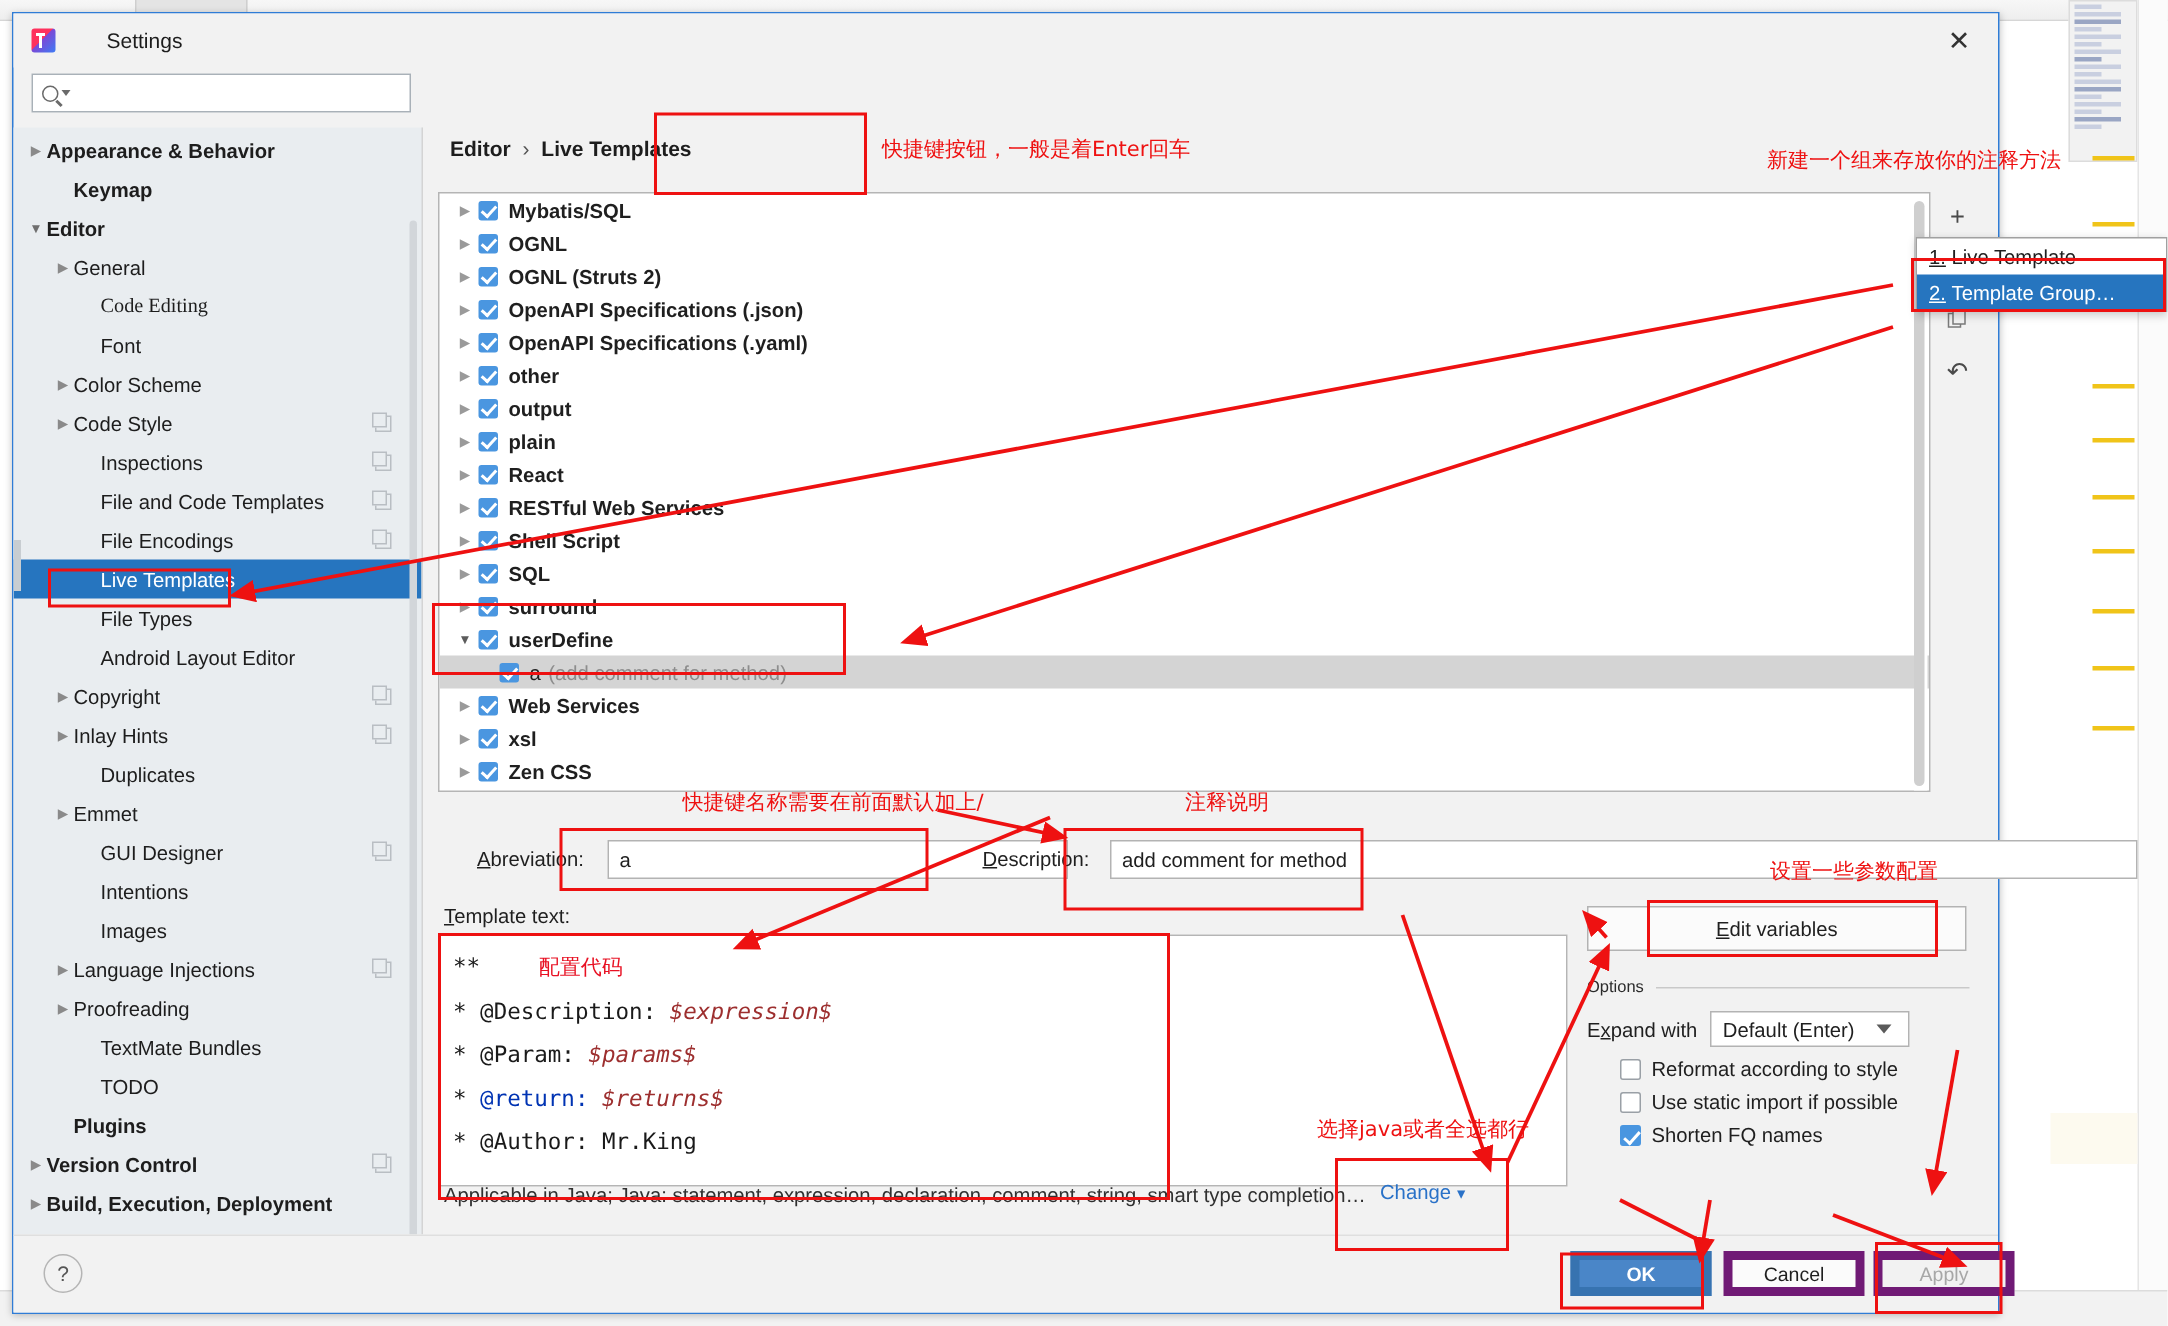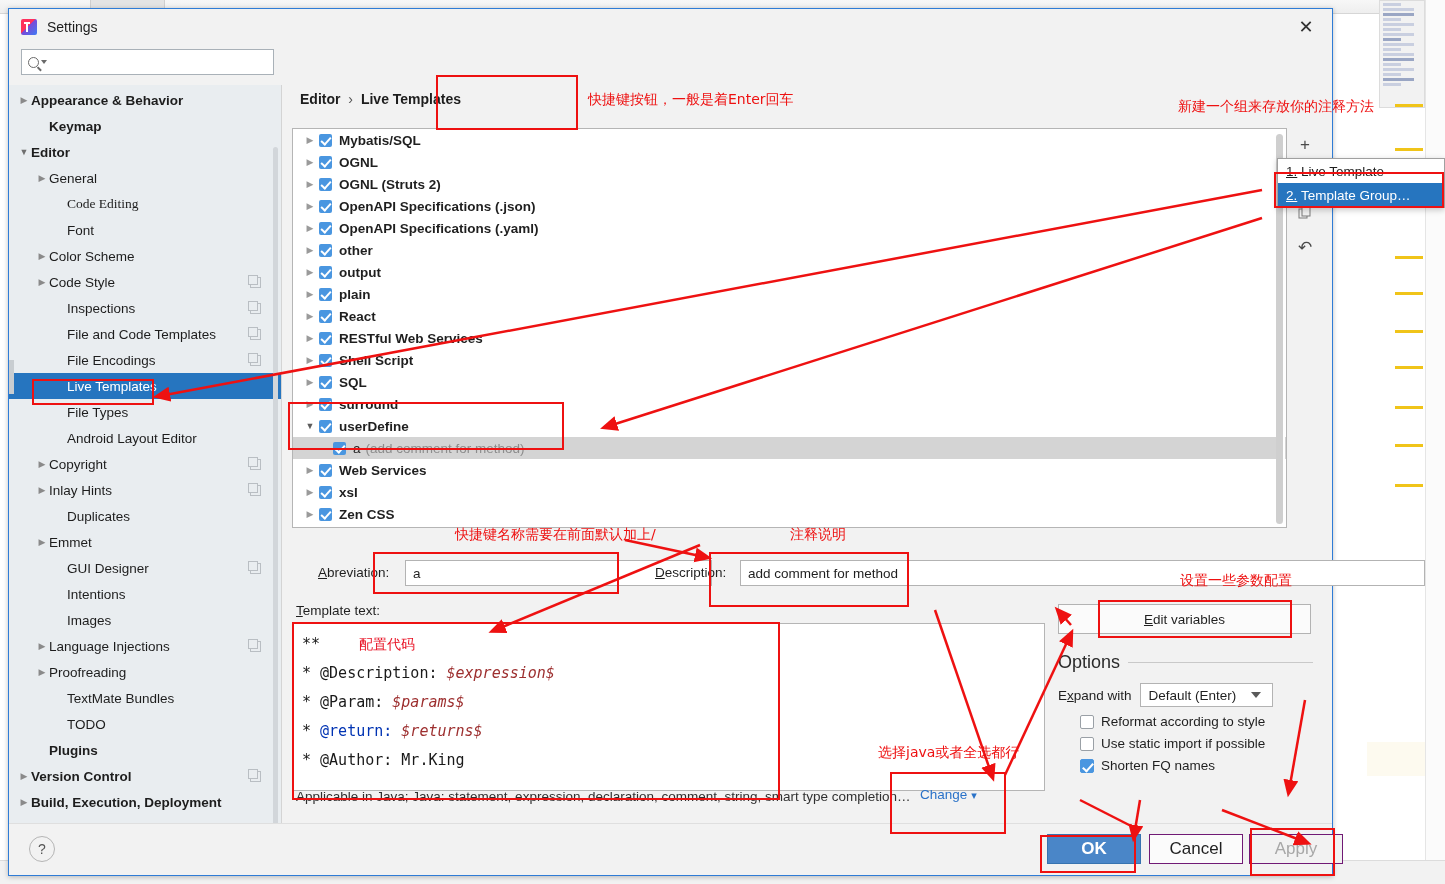--- a/index.html
+++ b/index.html
@@ -29,21 +29,21 @@
   .mark { position:absolute; right:22px; width:28px; height:3px; background:#f0c419; }
   .ide-yellowband { position:absolute; right:20px; width:58px; height:34px; background:#fdfaef; }
   .ide-bottom { position:absolute; left:0; bottom:0; width:1445px; height:24px; background:#f2f2f2; border-top:1px solid #dcdcdc;}
 
   
   #settings-dialog {
     position:absolute; left:8px; top:8px; width:1325px; height:868px;
     background:#f2f2f2; border:1px solid #2f7cd6;
     box-shadow:0 1px 5px rgba(0,0,0,.25);
   }
-  .dlg-title { height:36px; display:flex; align-items:center; padding:0 6px 0 12px; background:#f2f2f2; }
+  .dlg-title { height:36px; display:flex; align-items:center; padding:0 6px 0 12px; background:#f2f2f2;gap:24px; }
   .dlg-title .t { font-size:14px; margin-left:10px; color:#1d1d1d; }
   .app-icon { width:16px; height:16px; position:relative; border-radius:2px; overflow:hidden;
               background:linear-gradient(135deg,#fe315d 0%,#fe315d 45%,#7b49d6 46%,#3d7cf5 100%); }
   .app-icon:after { content:""; position:absolute; left:5px; top:3px; width:2px; height:10px; background:#fff;}
   .app-icon:before { content:""; position:absolute; left:3px; top:3px; width:6px; height:2px; background:#fff;}
   .dlg-close { margin-left:auto; width:40px; height:30px; display:flex; align-items:center; justify-content:center;
                font-size:18px; color:#333; cursor:pointer; }
 
   
   .search-wrap { padding:4px 12px 8px 12px; }
@@ -119,36 +119,36 @@
   .tmpl-text .zh { color:#e81123; font-family:"DejaVu Sans", sans-serif; font-size:14px; }
 
   .applicable { position:absolute; left:296px; top:789px; font-size:13.5px; color:#303030; white-space:nowrap; }
   .change-link { position:absolute; left:920px; top:787px; font-size:13.5px; color:#2a72c8; cursor:pointer; }
   .change-link .cv { font-size:11px; margin-left:4px; }
 
   
   .editvars { position:absolute; left:1058px; top:604px; width:253px; height:30px; border:1px solid #b3b3b3; background:#fbfbfb;
               display:flex; align-items:center; justify-content:center; font-size:13.5px; }
   .options-group { position:absolute; left:1058px; top:652px; width:255px; }
-  .og-title { font-size:18px; color:#2b2b2b; display:flex; align-items:center; }
+  .og-title { font-size:11px; color:#2b2b2b; display:flex; align-items:center; }
   .og-title .line { flex:1; height:1px; background:#c9c9c9; margin-left:8px; }
   .opt-row { display:flex; align-items:center; margin-top:10px; font-size:13.5px; }
   .opt-row .ol { margin-right:8px; }
   .opt-combo { height:24px; border:1px solid #b3b3b3; background:#fff; display:flex; align-items:center; padding:0 2px 0 8px; font-size:13.5px;}
   .opt-combo .dn { width:0;height:0;border-left:5px solid transparent;border-right:5px solid transparent;border-top:6px solid #5a5a5a; margin:0 9px;}
   .chk-row { display:flex; align-items:center; margin-top:7px; margin-left:22px; font-size:13.5px; }
   .chk { width:14px; height:14px; flex:0 0 14px; border:1px solid #9aa0a6; background:#fff; border-radius:2px; margin-right:7px; position:relative;}
   .chk.on { background:#4a96e0; border-color:#4a96e0; }
   .chk.on:after { content:""; position:absolute; left:4px; top:1px; width:4px; height:9px; border:solid #fff; border-width:0 2px 2px 0; transform:rotate(42deg); }
 
   
   .dlg-footer { position:absolute; left:0; right:0; bottom:0; height:52px; background:#f2f2f2; border-top:1px solid #dfdfdf; }
   .help-btn { position:absolute; left:20px; top:12px; width:26px; height:26px; border:1px solid #b5b5b5; border-radius:50%;
               display:flex; align-items:center; justify-content:center; font-size:14px; color:#555; background:#f2f2f2; }
-  .btn { height:30px; min-width:94px; border:1px solid #701a75; background:#fbfbfb; font-size:17px;
+  .btn { height:30px; min-width:94px; border:6px solid #701a75; background:#fbfbfb; font-size:13px;
          display:flex; align-items:center; justify-content:center; position:absolute; top:10px; }
   .btn.primary { background:#4a86c8; border-color:#3773b0; color:#fff; font-weight:bold; }
   .btn.disabled { color:#a7a7a7; background:#f2f2f2; }
 
   
   .anno-box { position:absolute; border:2.5px solid #ee1111; pointer-events:none; z-index:50; }
   .anno-txt { position:absolute; color:#ee1111; font-size:14px; white-space:nowrap; z-index:50; font-family:"DejaVu Sans", sans-serif;}
   svg.anno-svg { position:absolute; left:0; top:0; width:1445px; height:884px; pointer-events:none; z-index:45; }
 </style>
 </head>

